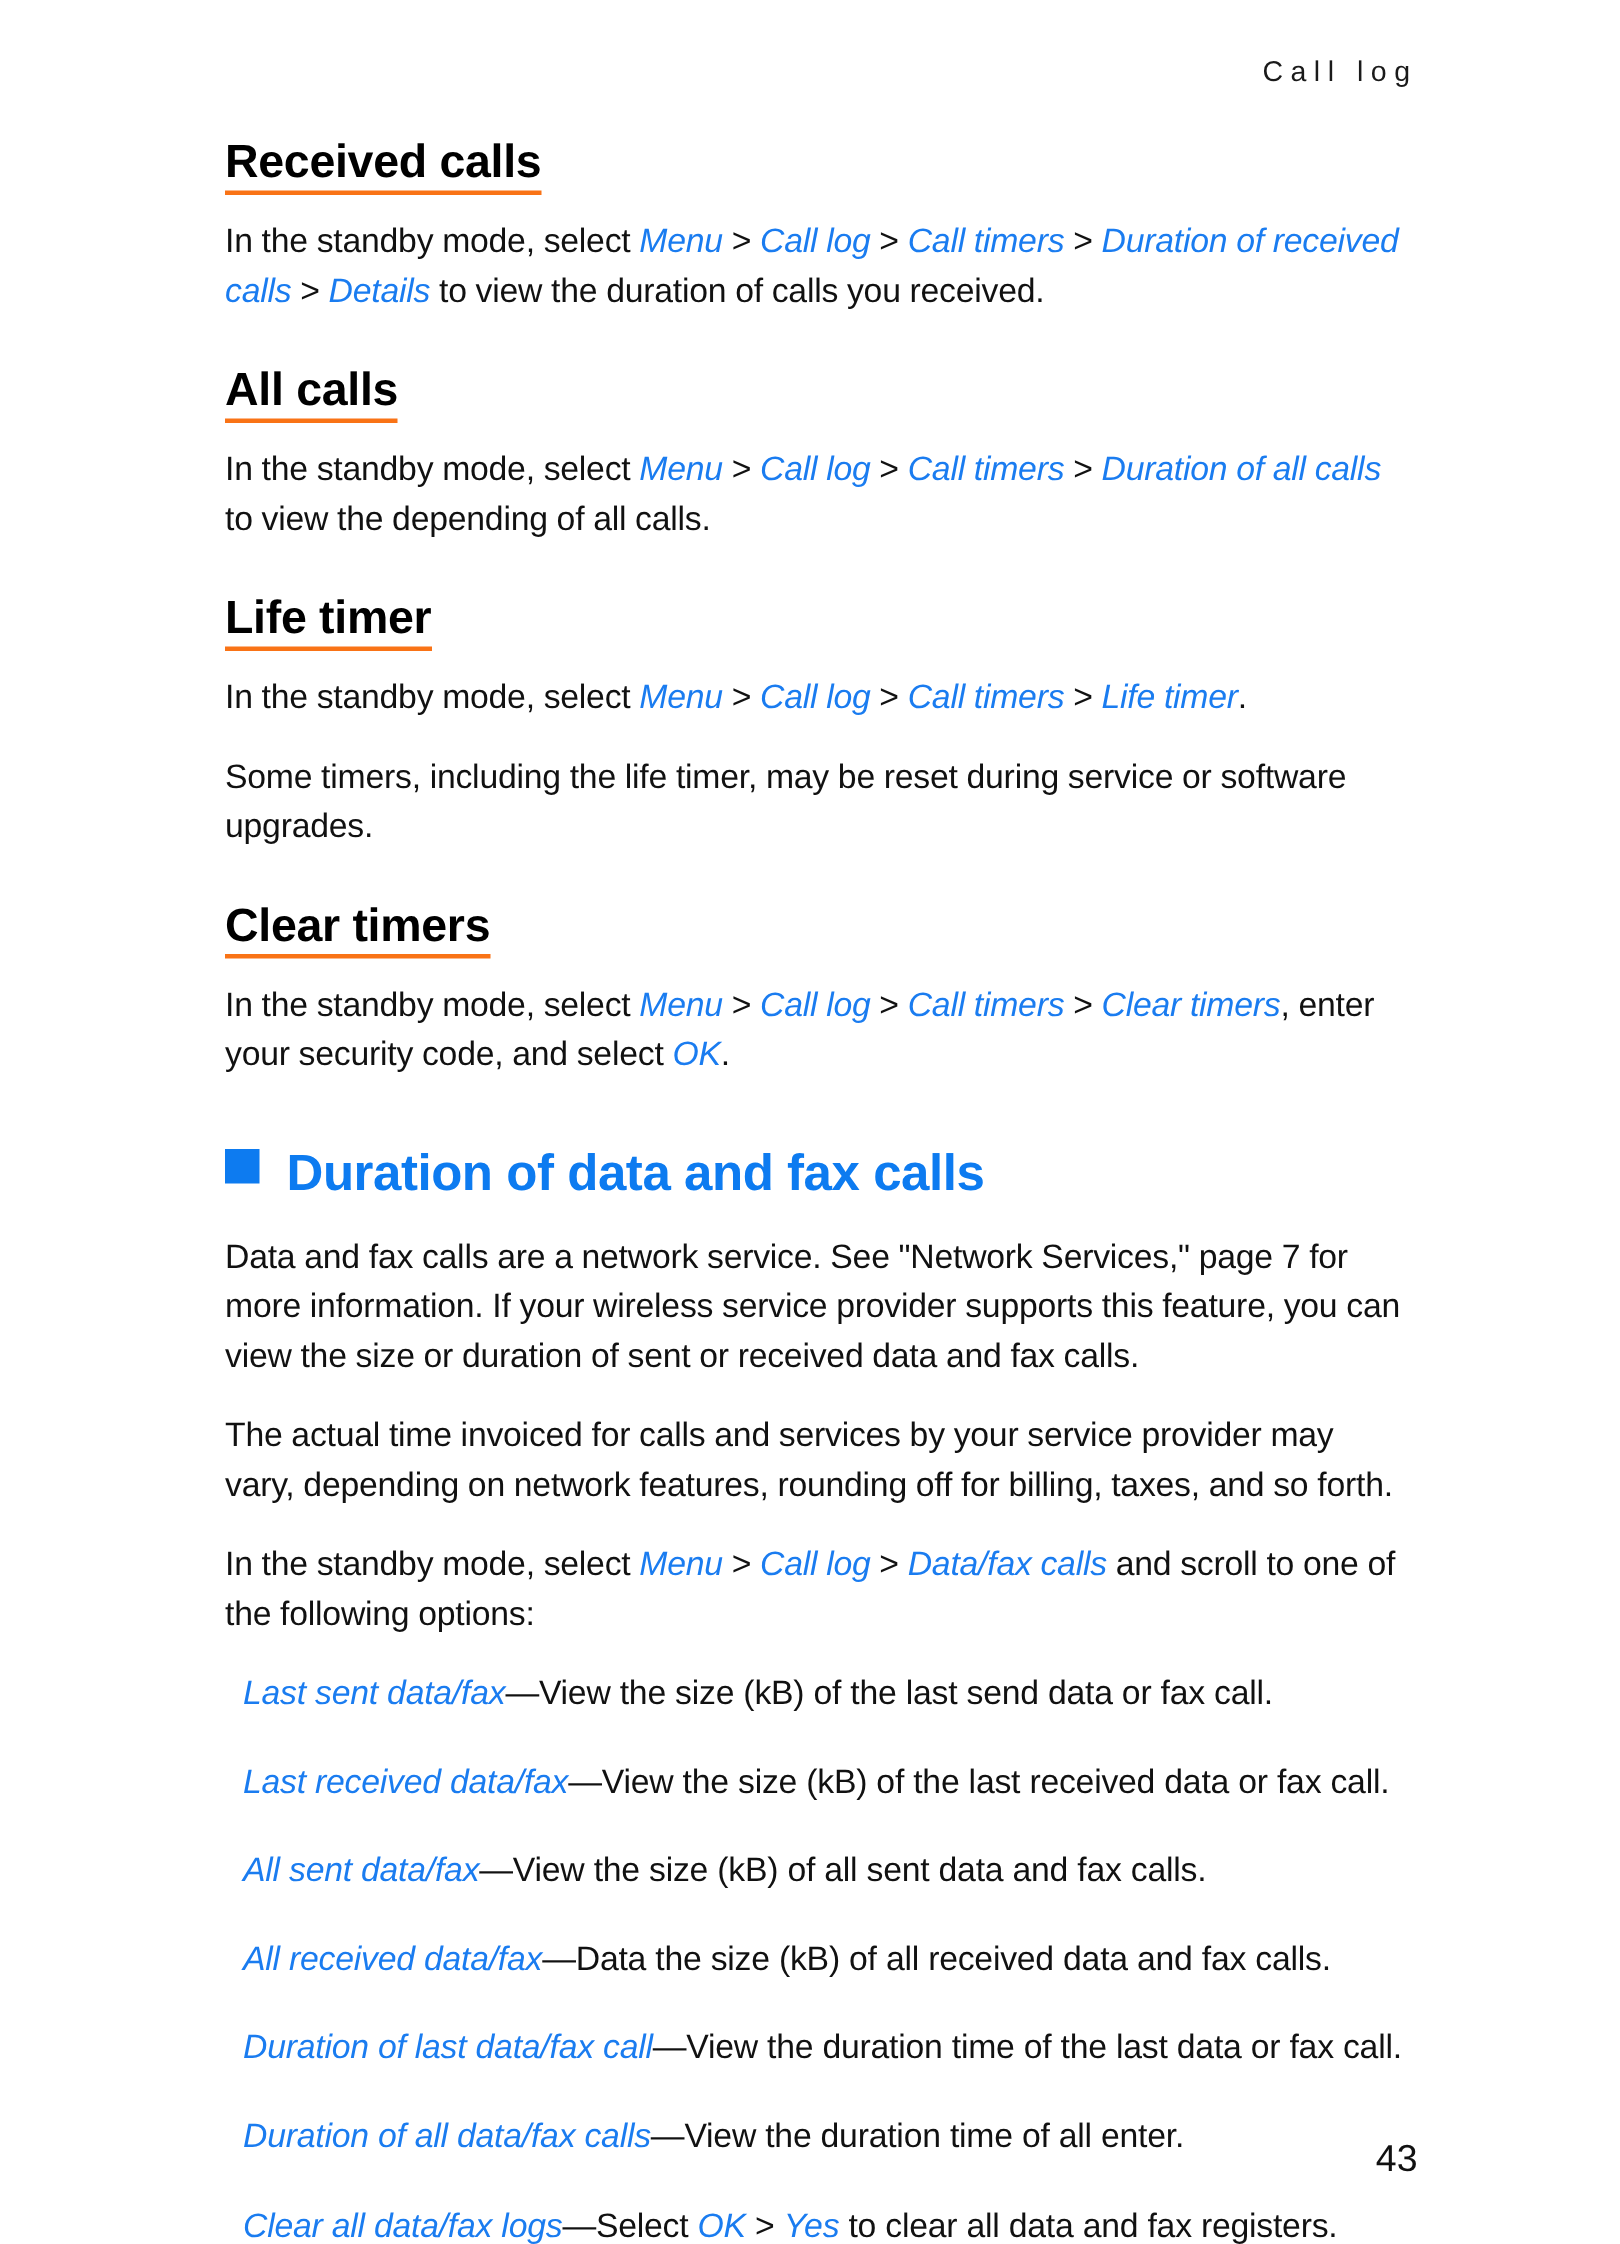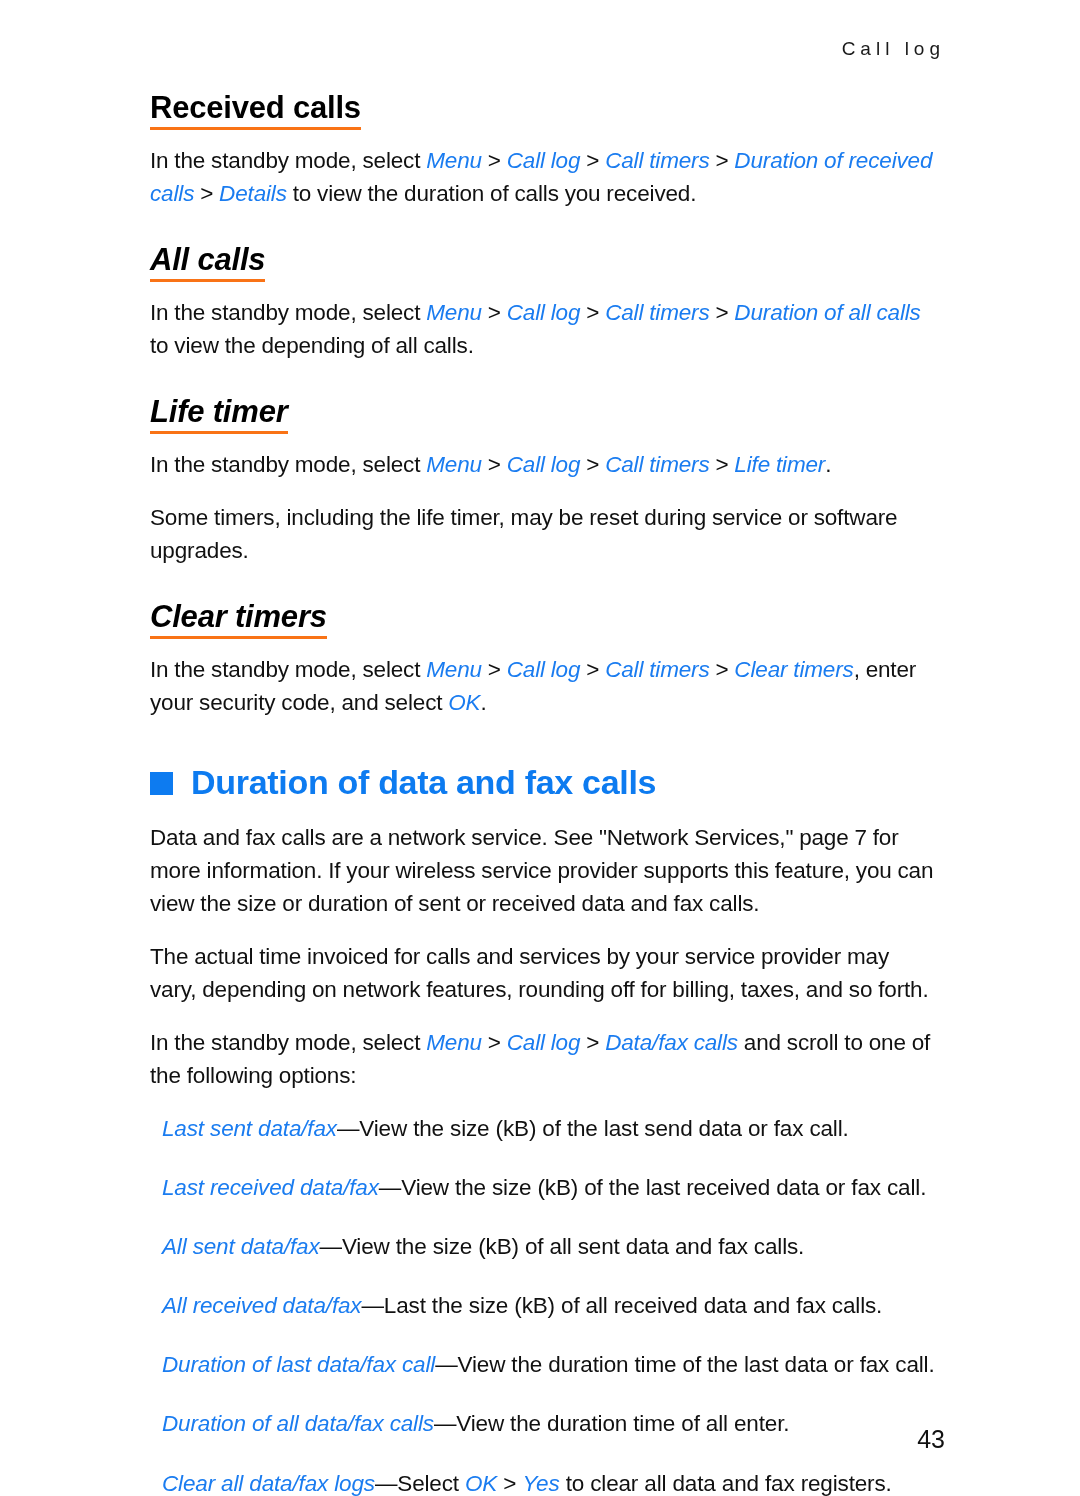--- a/index.html
+++ b/index.html
@@ -49,26 +49,26 @@
     font-size: 31px;
     font-weight: 600;
     letter-spacing: -0.2px;
     color: #000000;
     border-bottom: 3px solid #f97316;
     padding-bottom: 2px;
     margin: 0 0 14px 0;
     line-height: 1.06;
     white-space: nowrap;
   }
-  .sub-head.spaced-top { margin-top: 34px; font-style: italic; }
+  .sub-head.spaced-top { margin-top: 34px; }
 
   
   .chapter-head {
     display: flex;
-    align-items: center;
+    align-items: flex-start;
     gap: 18px;
     margin: 46px 0 20px 0;
   }
   .chapter-bullet {
     width: 23px;
     height: 23px;
     background: #0d7bf0;
     flex: 0 0 auto;
     position: relative;
     top: 1px;
@@ -144,21 +144,21 @@
         <div class="chapter-head">
           <span class="chapter-bullet"></span>
           <span class="chapter-title">Duration of data and fax calls</span>
         </div>
         <p class="body"><span>Data and fax calls are a network service. See "Network Services," page 7 for more information. If your wireless service provider supports this feature, you can view the size or duration of sent or received data and fax calls.</span></p>
         <p class="body"><span>The actual time invoiced for calls and services by your service provider may vary, depending on network features, rounding off for billing, taxes, and so forth.</span></p>
         <p class="body"><span>In the standby mode, select </span><span class="mi">Menu</span><span class="sep"> &gt; </span><span class="mi">Call log</span><span class="sep"> &gt; </span><span class="mi">Data/fax calls</span><span> and scroll to one of the following options:</span></p>
         <p class="option"><span class="mi">Last sent data/fax</span><span>—View the size (kB) of the last send data or fax call.</span></p>
         <p class="option"><span class="mi">Last received data/fax</span><span>—View the size (kB) of the last received data or fax call.</span></p>
         <p class="option"><span class="mi">All sent data/fax</span><span>—View the size (kB) of all sent data and fax calls.</span></p>
-        <p class="option"><span class="mi">All received data/fax</span><span>—Last the size (kB) of all received data and fax calls.</span></p>
+        <p class="option"><span class="mi">All received data/fax</span><span>—Data the size (kB) of all received data and fax calls.</span></p>
         <p class="option"><span class="mi">Duration of last data/fax call</span><span>—View the duration time of the last data or fax call.</span></p>
         <p class="option"><span class="mi">Duration of all data/fax calls</span><span>—View the duration time of all enter.</span></p>
         <p class="option"><span class="mi">Clear all data/fax logs</span><span>—Select </span><span class="mi">OK</span><span class="sep"> &gt; </span><span class="mi">Yes</span><span> to clear all data and fax registers.</span></p>
       </div>
   </div>
 
   <div class="page-number">43</div>
 
 </div>
 

